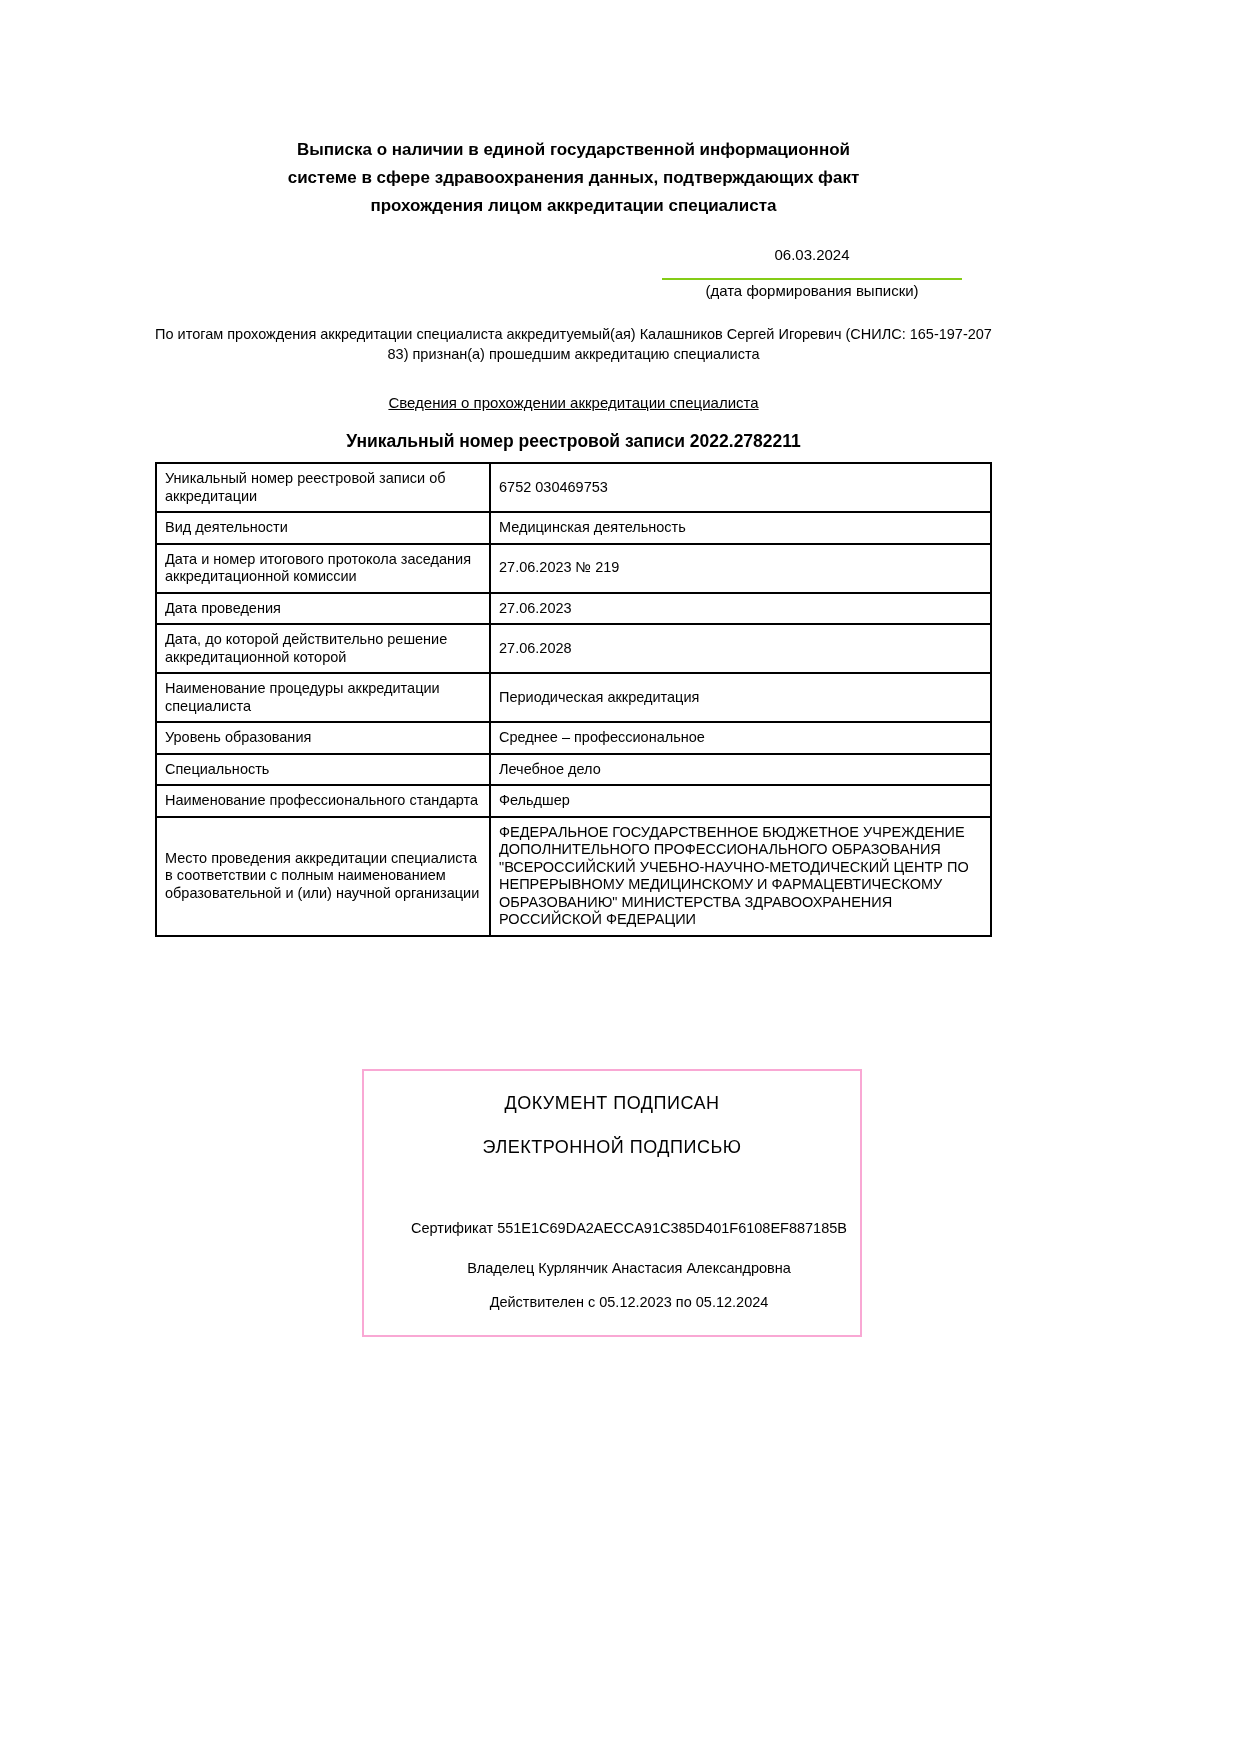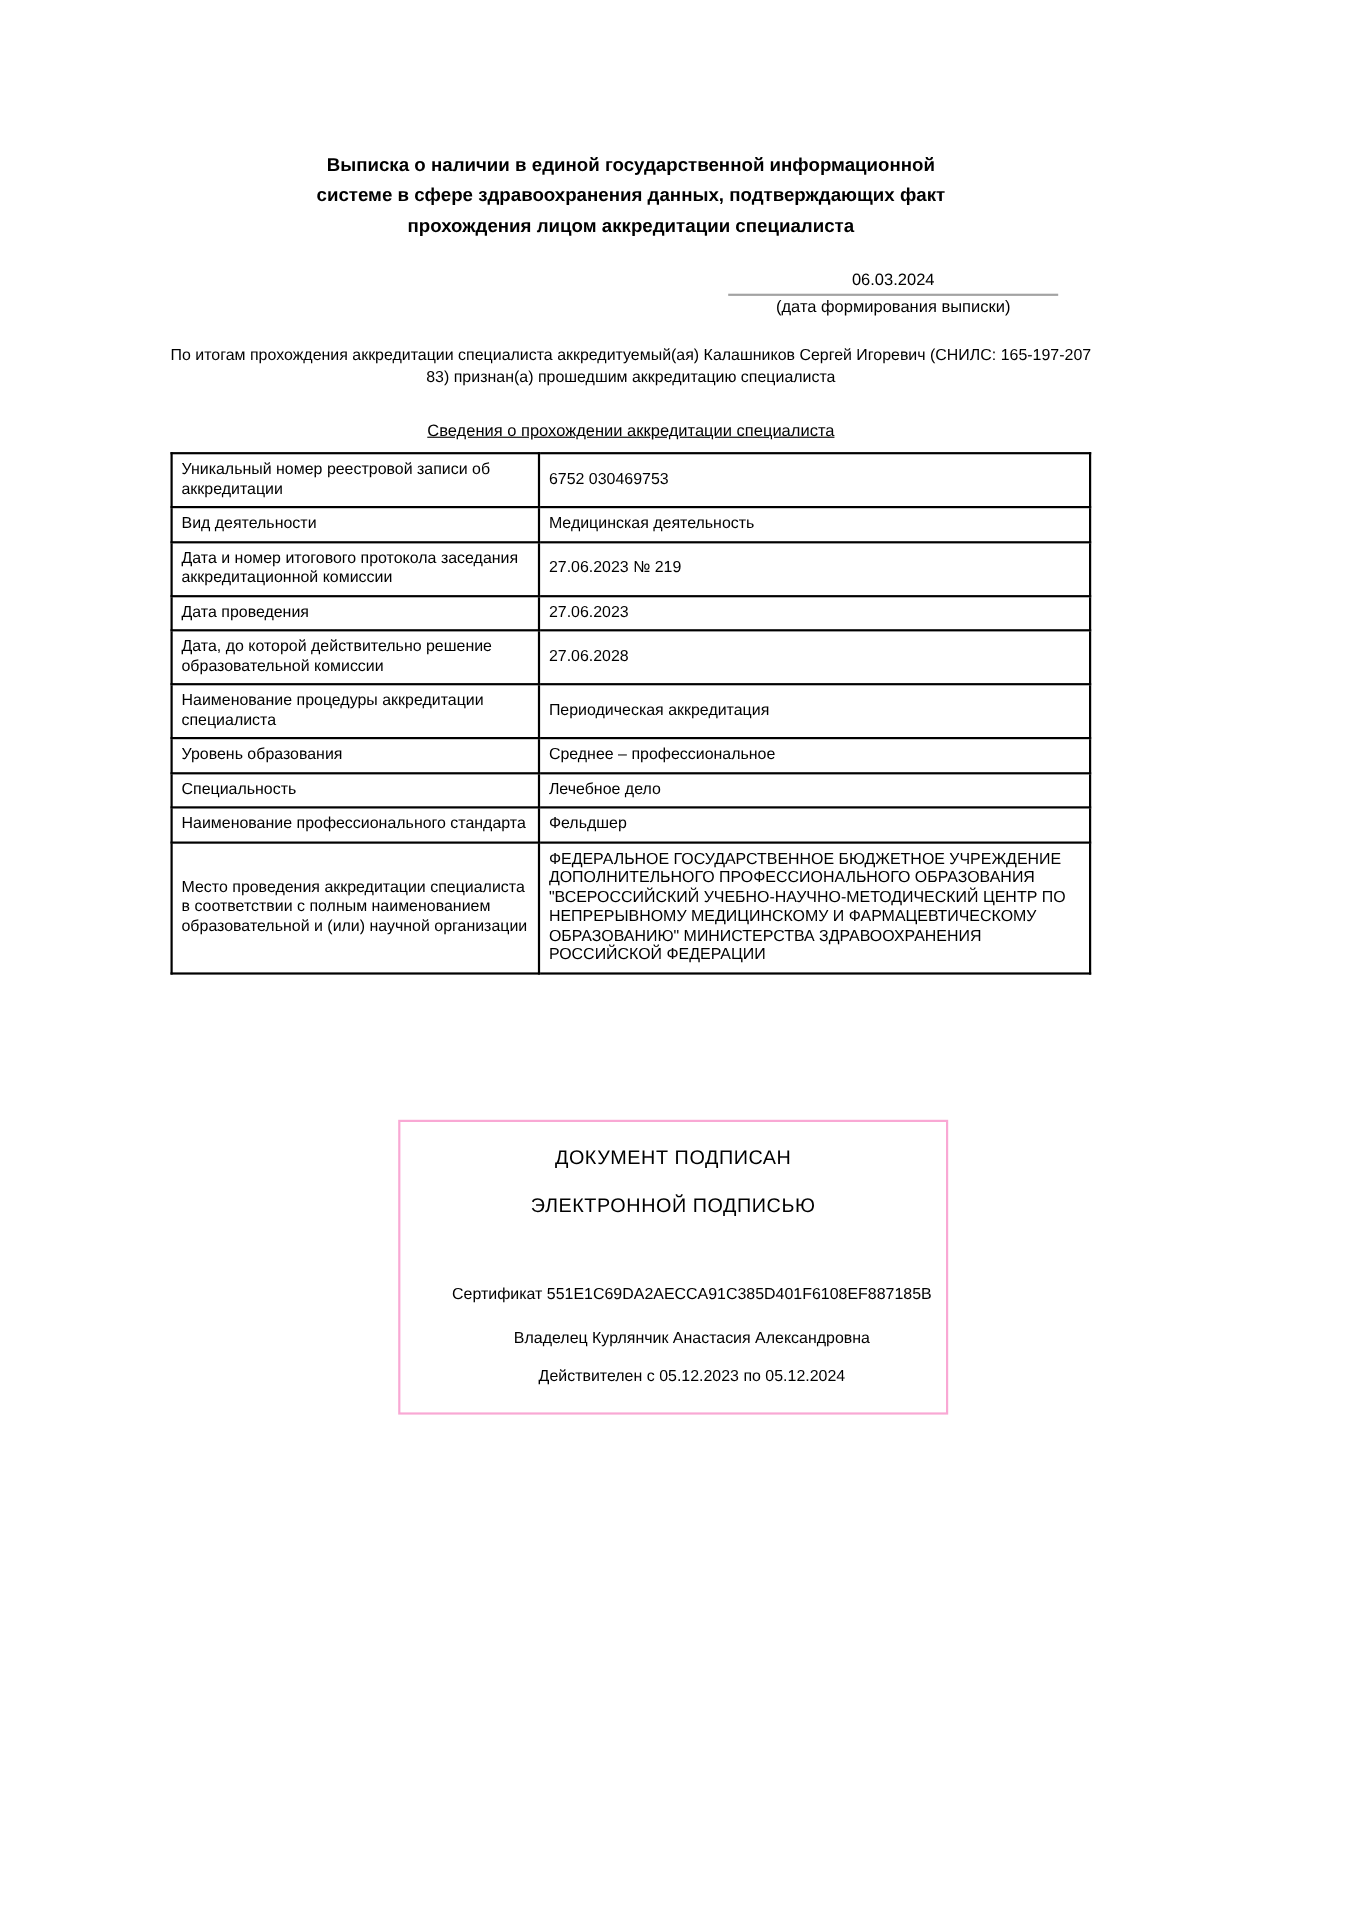--- a/index.html
+++ b/index.html
@@ -30,22 +30,22 @@
     line-height: 28px;
   }
   .date-block {
     width: 300px;
     margin: 26px 30px 0 auto;
     text-align: center;
     font-size: 15px;
   }
   .date-value {
     display: block;
-    padding-bottom: 3px;
-    border-bottom: 2px solid #a3a3a3;
+    padding-bottom: 14px;
+    border-bottom: 2px solid #84cc16;
     line-height: 18px;
   }
   .date-caption {
     display: block;
     margin-top: 2px;
     line-height: 18px;
   }
   .intro {
     margin-top: 24px;
     text-align: center;
@@ -122,41 +122,42 @@
 
     <div class="date-block">
       <span class="date-value">06.03.2024</span>
       <span class="date-caption">(дата формирования выписки)</span>
     </div>
 
     <div class="intro">По итогам прохождения аккредитации специалиста аккредитуемый(ая) Калашников Сергей Игоревич (СНИЛС: 165-197-207 83) признан(а) прошедшим аккредитацию специалиста</div>
 
     <div class="section-heading">Сведения о прохождении аккредитации специалиста</div>
 
+    <div class="registry-heading">Уникальный номер реестровой записи 2022.2782211</div>
 
     <table class="acc-table">
       <tbody>
         <tr>
           <td class="label-cell">Уникальный номер реестровой записи об аккредитации</td>
           <td class="value-cell">6752 030469753</td>
         </tr>
         <tr>
           <td class="label-cell">Вид деятельности</td>
           <td class="value-cell">Медицинская деятельность</td>
         </tr>
         <tr>
           <td class="label-cell">Дата и номер итогового протокола заседания аккредитационной комиссии</td>
           <td class="value-cell">27.06.2023 № 219</td>
         </tr>
         <tr>
           <td class="label-cell">Дата проведения</td>
           <td class="value-cell">27.06.2023</td>
         </tr>
         <tr>
-          <td class="label-cell">Дата, до которой действительно решение образовательной комиссии</td>
+          <td class="label-cell">Дата, до которой действительно решение аккредитационной которой</td>
           <td class="value-cell">27.06.2028</td>
         </tr>
         <tr>
           <td class="label-cell">Наименование процедуры аккредитации специалиста</td>
           <td class="value-cell">Периодическая аккредитация</td>
         </tr>
         <tr>
           <td class="label-cell">Уровень образования</td>
           <td class="value-cell">Среднее – профессиональное</td>
         </tr>

